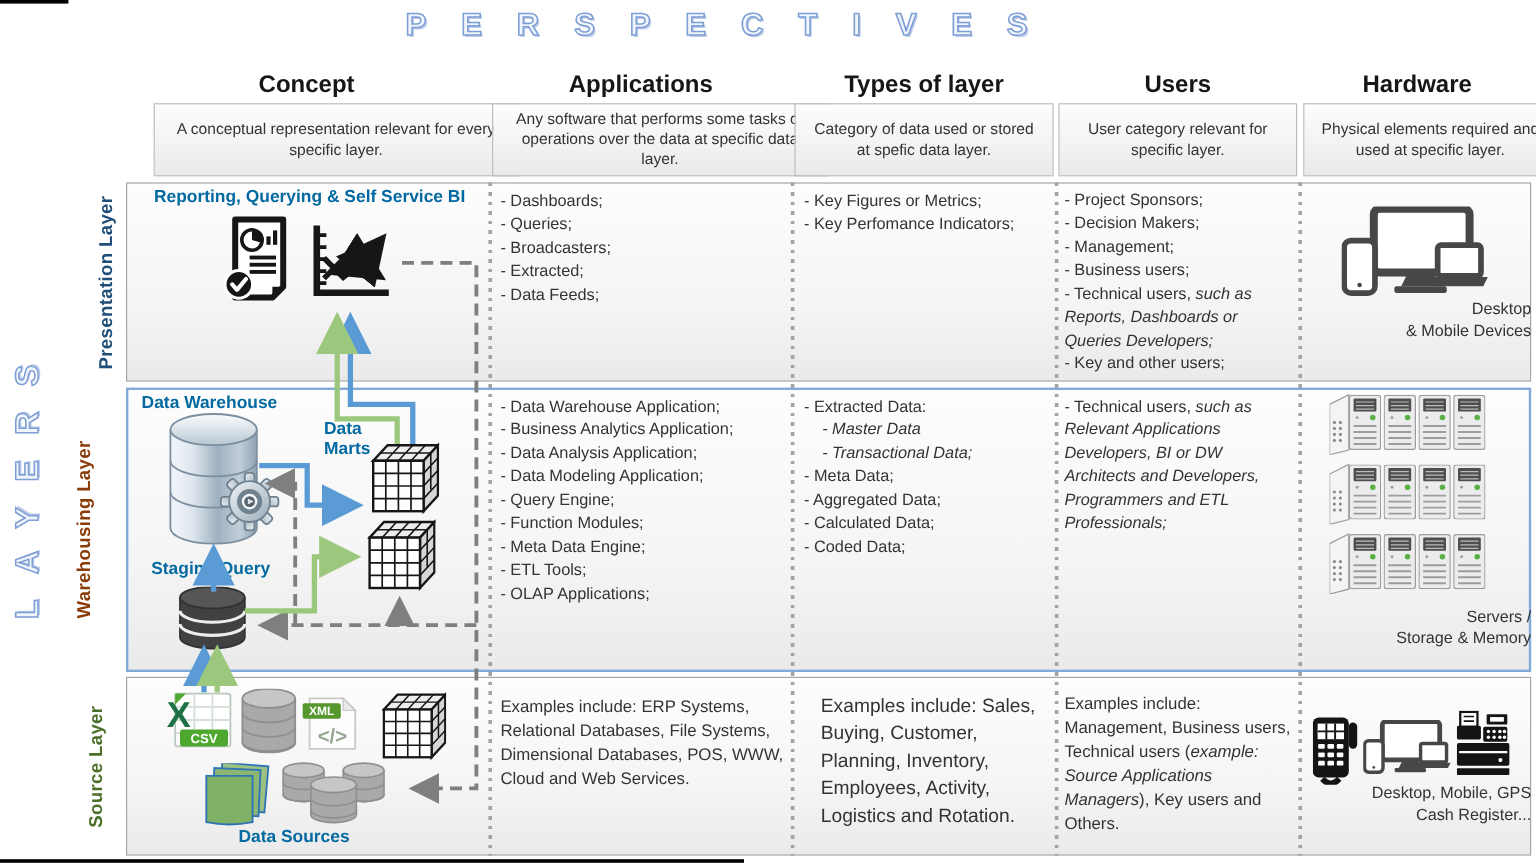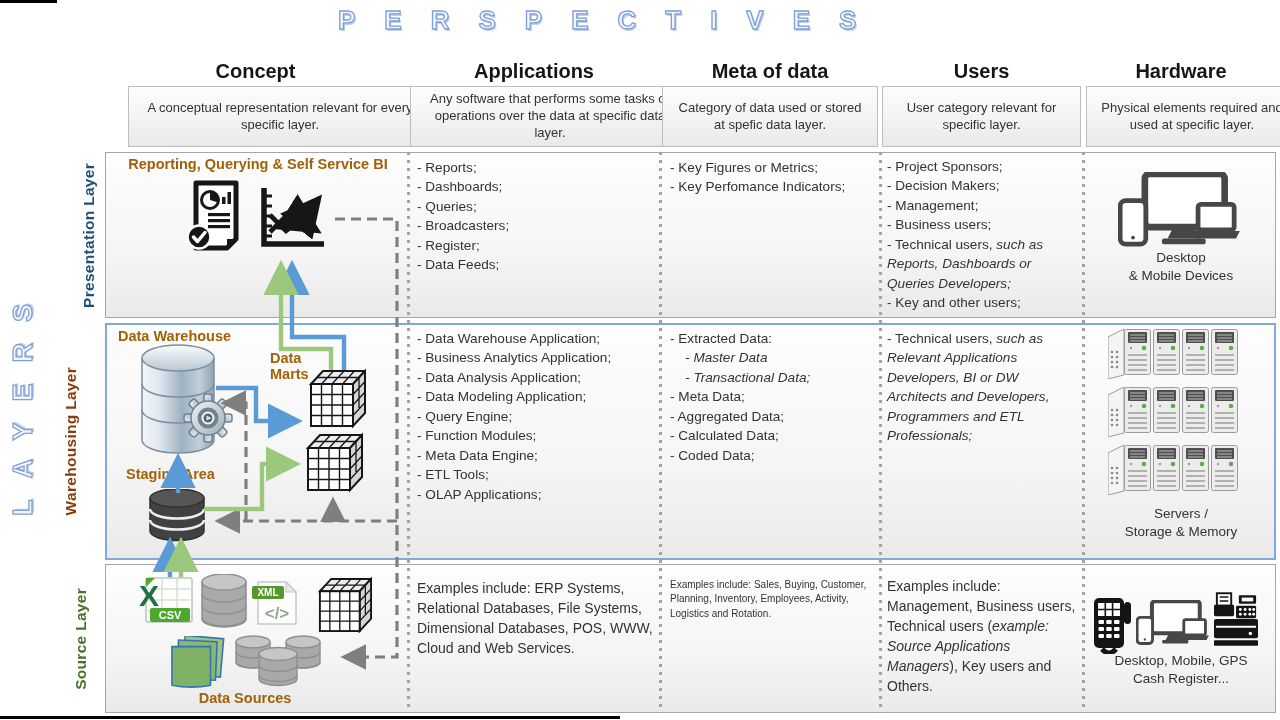--- a/index.html
+++ b/index.html
@@ -34,42 +34,42 @@
   
   .layer-label{position:absolute;display:flex;align-items:center;justify-content:center;}
   .layer-label span{writing-mode:vertical-rl;transform:rotate(180deg);font-weight:bold;font-size:15.5px;letter-spacing:.3px;}
   #presentation-label span{color:#1f4e79;}
   #warehousing-label span{color:#8a3c08;}
   #source-label span{color:#4a7029;}
 
   
   .cell{position:absolute;font-size:13.6px;line-height:1.43;color:#333;white-space:pre-wrap;}
   .cell .it{font-style:italic;}
-  .bold-label{position:absolute;font-weight:bold;font-size:14.5px;color:#a16207;white-space:pre-line;}
-  .caption{position:absolute;font-size:13.5px;color:#333;text-align:center;white-space:pre-line;line-height:1.35;}
+  .bold-label{position:absolute;font-weight:bold;font-size:14.5px;color:#0369a1;white-space:pre-line;}
+  .caption{position:absolute;font-size:13.5px;color:#333;text-align:right;white-space:pre-line;line-height:1.35;}
   .icon{position:absolute;}
   .edge-line{position:absolute;background:#000;}
   #arrow-overlay{position:absolute;left:0;top:0;z-index:6;pointer-events:none;}
 </style>
 </head>
 <body>
 
 <div id="stage">
 
   <div class="edge-line" style="left:0;top:0;width:57px;height:3px;"></div>
   <div class="edge-line" style="left:0;top:716px;width:620px;height:3px;"></div>
 
   <div id="perspectives-title" class="outline-title">PERSPECTIVES</div>
   <div id="layers-title">
       <span class="outline-title">LAYERS</span>
     </div>
 
   <div class="col-title" style="left:105px;width:301px;">Concept</div>
   <div class="col-title" style="left:410px;width:248px;">Applications</div>
-  <div class="col-title" style="left:662px;width:216px;">Meta of data</div>
+  <div class="col-title" style="left:662px;width:216px;">Types of layer</div>
   <div class="col-title" style="left:882px;width:199px;">Users</div>
   <div class="col-title" style="left:1086px;width:190px;">Hardware</div>
 
   <div class="col-desc" style="left:105px;width:304px;margin-left:23px;">A conceptual representation relevant for every specific layer.</div>
   <div class="col-desc" style="left:410px;width:280px;">Any software that performs some tasks or operations over the data at specific data layer.</div>
   <div class="col-desc" style="left:882px;width:199px;">User category relevant for specific layer.</div>
   <div class="col-desc" style="left:662px;width:216px;">Category of data used or stored at spefic data layer.</div>
   <div class="col-desc" style="left:1086px;width:212px;">Physical elements required and used at specific layer.</div>
 
   <div class="layer-box" id="presentation-box" style="top:152px;height:166px;"></div>
@@ -124,28 +124,28 @@
     <path d="M58 58 h22 l6 12 h-34 z" fill="#474747"></path>
     <rect x="46" y="70" width="46" height="6" rx="2" fill="#474747"></rect>
     <rect x="2" y="30" width="27" height="46" rx="6" fill="#fff" stroke="#474747" stroke-width="5"></rect>
     <circle cx="15.5" cy="69" r="2" fill="#474747"></circle>
     <rect x="84" y="34" width="38" height="27" rx="3" fill="#fff" stroke="#474747" stroke-width="5"></rect>
     <path d="M78 62 h50 l-4 8 h-42 z" fill="#474747"></path>
   </svg>
   <div class="caption" style="left:1086px;top:249px;width:190px;">Desktop
 &amp; Mobile Devices</div>
 
-  <div class="cell" style="left:417px;top:158px;width:232px;"><div class="line"><span>- Reports;</span></div><div class="line"><span>- Dashboards;</span></div><div class="line"><span>- Queries;</span></div><div class="line"><span>- Broadcasters;</span></div><div class="line"><span>- Register;</span></div><div class="line"><span>- Data Feeds;</span></div></div>
+  <div class="cell" style="left:417px;top:158px;width:232px;"><div class="line"><span>- Dashboards;</span></div><div class="line"><span>- Queries;</span></div><div class="line"><span>- Broadcasters;</span></div><div class="line"><span>- Extracted;</span></div><div class="line"><span>- Data Feeds;</span></div></div>
   <div class="cell" style="left:670px;top:158px;width:205px;"><div class="line"><span>- Key Figures or Metrics;</span></div><div class="line"><span>- Key Perfomance Indicators;</span></div></div>
   <div class="cell" style="left:887px;top:157px;width:190px;"><div class="line"><span>- Project Sponsors;</span></div><div class="line"><span>- Decision Makers;</span></div><div class="line"><span>- Management;</span></div><div class="line"><span>- Business users;</span></div><div class="line"><span>- Technical users, </span><span class="it">such as Reports, Dashboards or Queries Developers;</span></div><div class="line"><span>- Key and other users;</span></div></div>
 
   <div class="bold-label" style="left:118px;top:328px;">Data Warehouse</div>
   <div class="bold-label" style="left:270px;top:350px;">Data
 Marts</div>
-  <div class="bold-label" style="left:126px;top:466px;">Staging Area</div>
+  <div class="bold-label" style="left:126px;top:466px;">Staging Query</div>
 
   <svg class="icon" style="left:140px;top:344px;" width="76" height="112" viewBox="0 0 76 112">
     <defs>
       <linearGradient id="cylg" x1="0" y1="0" x2="1" y2="0">
         <stop offset="0" stop-color="#f2f6f9"></stop>
           <stop offset=".25" stop-color="#dfe7ee"></stop>
         <stop offset=".55" stop-color="#9fb1c0"></stop>
           <stop offset=".8" stop-color="#c2cfda"></stop>
         <stop offset="1" stop-color="#8fa2b2"></stop>
       </linearGradient>
@@ -314,21 +314,21 @@
     </g>
     <rect x="0" y="27" width="46" height="20" rx="2" fill="#141414"></rect>
     <path d="M2 35 h42" stroke="#fff" stroke-width="2"></path>
     <circle cx="38" cy="42" r="1.8" fill="#fff"></circle>
     <rect x="0" y="49" width="46" height="6" rx="1" fill="#141414"></rect>
   </svg>
   <div class="caption" style="left:1086px;top:652px;width:190px;">Desktop, Mobile, GPS
 Cash Register...</div>
 
   <div class="cell" style="left:417px;top:578px;width:240px;font-size:14px;"><div class="line"><span>Examples include: ERP Systems, Relational Databases, File Systems, Dimensional Databases, POS, WWW, Cloud and Web Services.</span></div></div>
-  <div class="cell" style="left:670px;top:578px;width:200px;font-size:10px;"><div class="line"><span>Examples include: Sales, Buying, Customer, Planning, Inventory, Employees, Activity, Logistics and Rotation.</span></div></div>
+  <div class="cell" style="left:684px;top:578px;width:200px;font-size:16px;"><div class="line"><span>Examples include: Sales, Buying, Customer, Planning, Inventory, Employees, Activity, Logistics and Rotation.</span></div></div>
   <div class="cell" style="left:887px;top:576px;width:192px;font-size:14px;"><div class="line"><span>Examples include: Management, Business users, Technical users (</span><span class="it">example: Source Applications Managers</span><span>), Key users and Others.</span></div></div>
 
   <svg width="0" height="0" style="position:absolute;">
     <defs>
       <symbol id="cubeSym" viewBox="0 0 57 63">
         <polygon points="2,17 14,4 56,4 44,17" fill="#ededed" stroke="#161616" stroke-width="2"></polygon>
         <path d="M12.5 17 L24.5 4 M23 17 L35 4 M33.5 17 L45.5 4 M8 10.5 H50" stroke="#161616" stroke-width="1.3" fill="none"></path>
         <polygon points="44,17 56,4 56,46 44,59" fill="#d6d6d6" stroke="#161616" stroke-width="2"></polygon>
         <path d="M44 27.5 L56 14.5 M44 38 L56 25 M44 48.5 L56 35.5 M50 10.5 V41" stroke="#161616" stroke-width="1.3" fill="none"></path>
         <rect x="2" y="17" width="42" height="42" fill="#fefefe" stroke="#161616" stroke-width="2"></rect>

